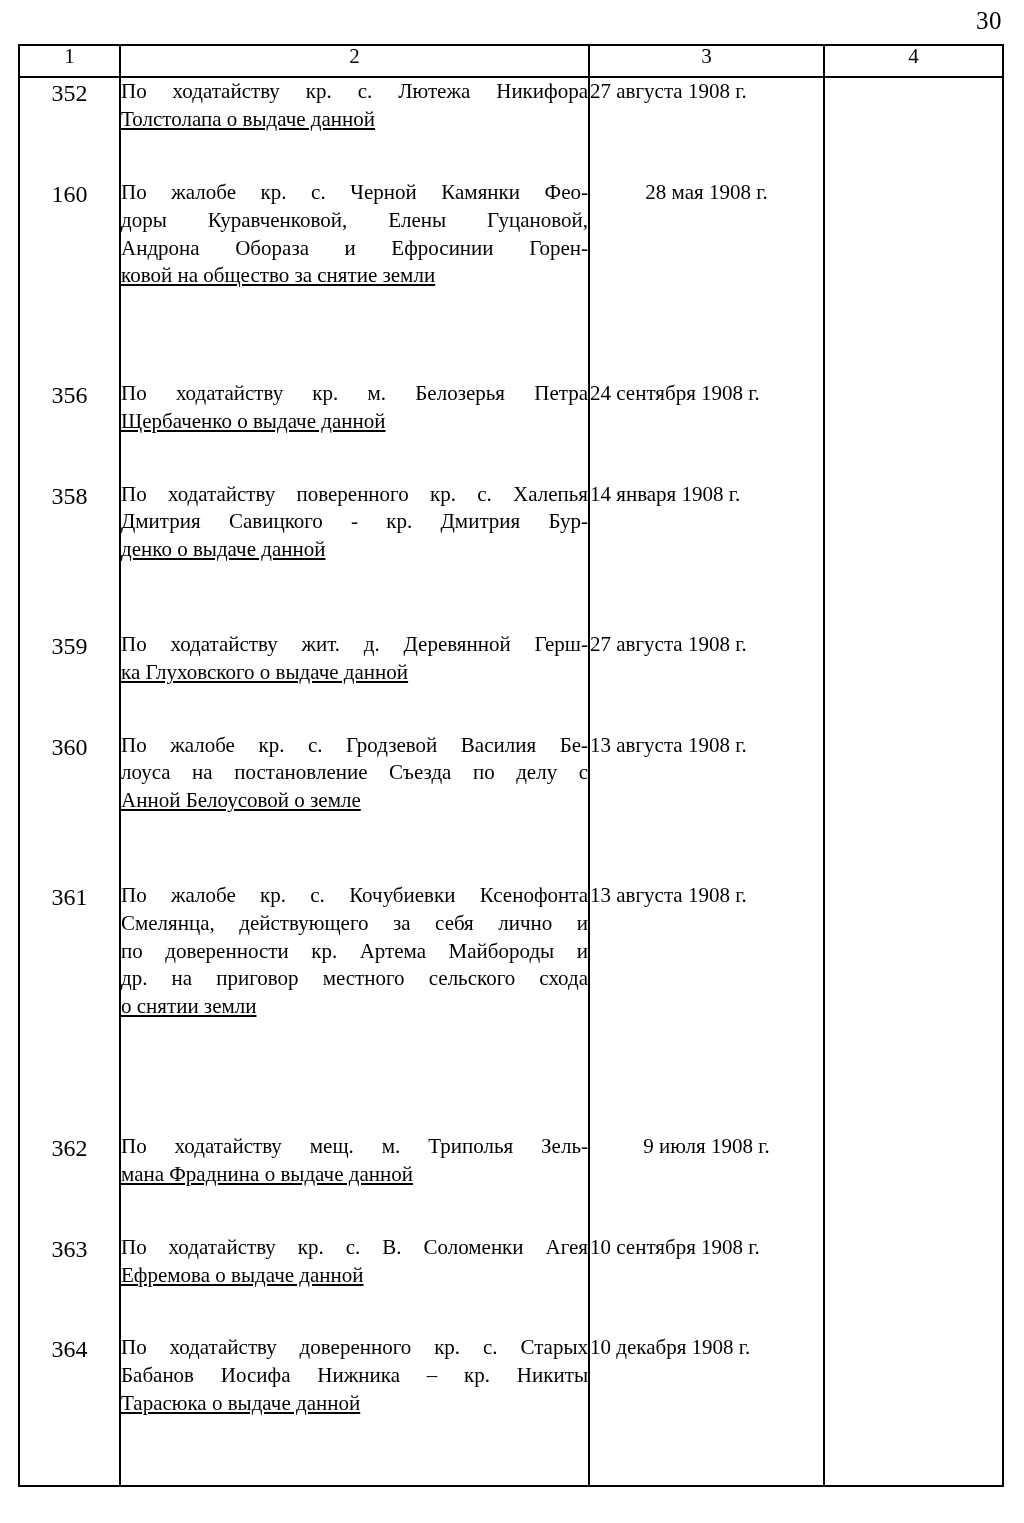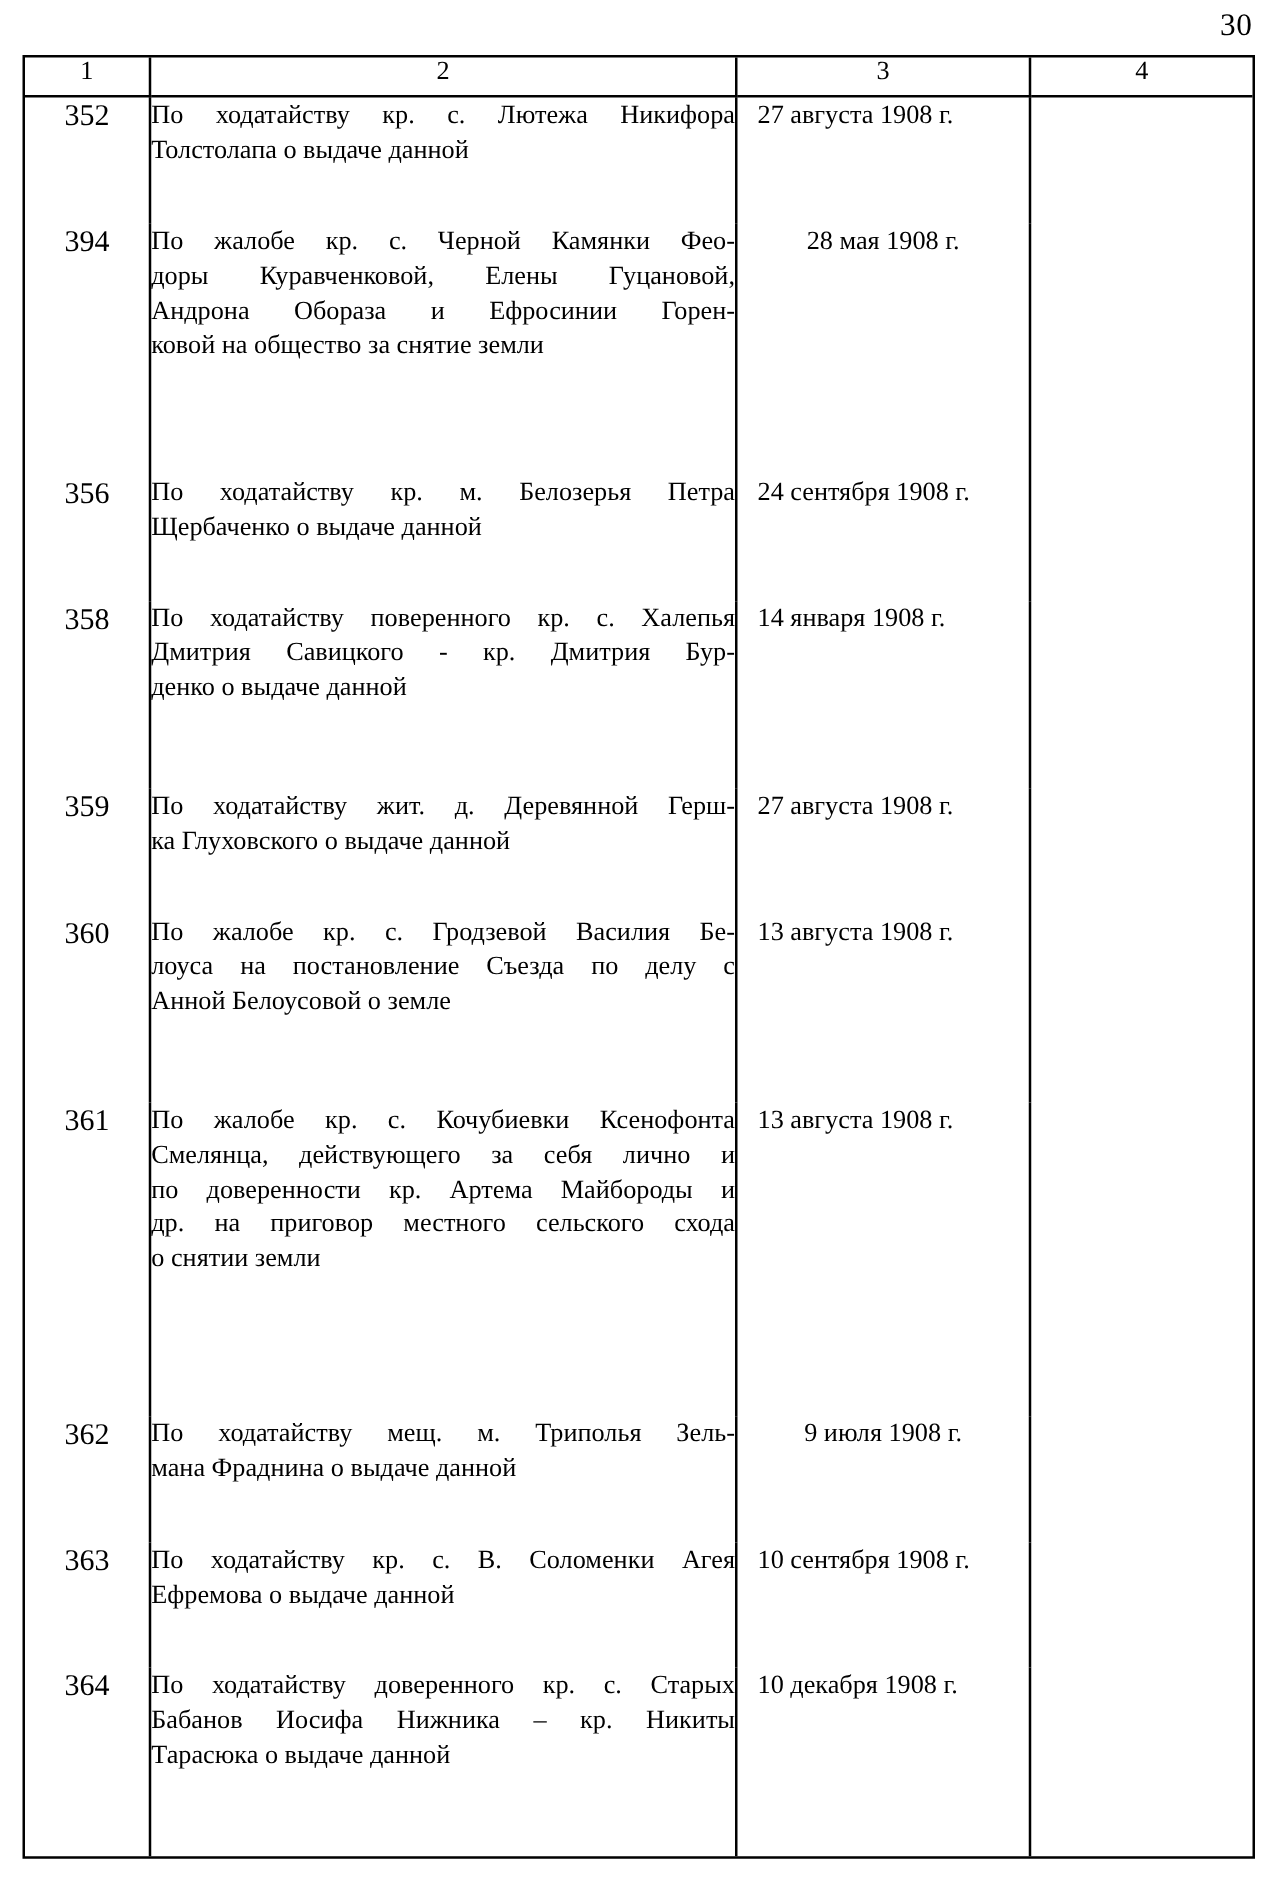--- a/index.html
+++ b/index.html
@@ -97,29 +97,30 @@
   }
   .desc-cell .ln {
     display: block;
     text-align: justify;
     text-align-last: justify;
     white-space: nowrap;
   }
   .desc-cell .ln.last {
     text-align-last: left;
     text-align: left;
+    text-decoration: underline;
   }
 
   .date-cell {
     padding-top: 14px;
     font-size: 21px;
     line-height: 1.32;
     white-space: nowrap;
   }
-  .date-cell.align-left   { text-align: left; padding-left: 16px; }
+  .date-cell.align-left   { text-align: left; }
   .date-cell.align-center { text-align: center; }
 
   .note-cell {
     padding-top: 14px;
     font-size: 21px;
     line-height: 1.32;
   }
 
   
   tr.filler td { height: auto; }
@@ -149,21 +150,21 @@
         <tr>
           <td class="num-cell">352</td>
           <td class="desc-cell">
             <span class="ln">По ходатайству кр. с. Лютежа Никифора</span>
             <span class="ln last">Толстолапа о выдаче данной</span>
           </td>
           <td class="date-cell align-left">27 августа 1908 г.</td>
           <td class="note-cell"></td>
         </tr>
         <tr>
-          <td class="num-cell">394</td>
+          <td class="num-cell">160</td>
           <td class="desc-cell">
             <span class="ln">По жалобе кр. с. Черной Камянки  Фео-</span>
             <span class="ln">доры Куравченковой, Елены Гуцановой,</span>
             <span class="ln">Андрона Обораза и Ефросинии Горен-</span>
             <span class="ln last">ковой на общество за снятие земли</span>
           </td>
           <td class="date-cell align-center">28 мая 1908 г.</td>
           <td class="note-cell"></td>
         </tr>
         <tr>

